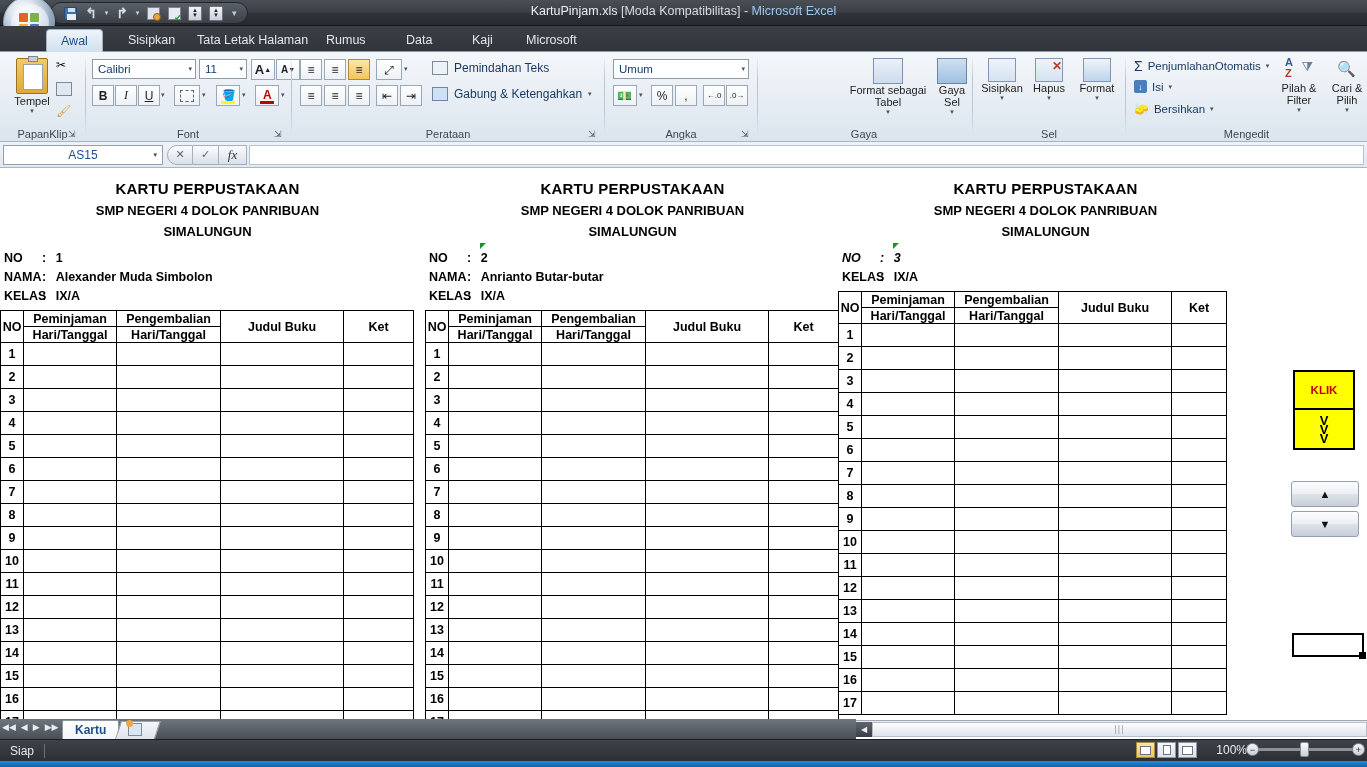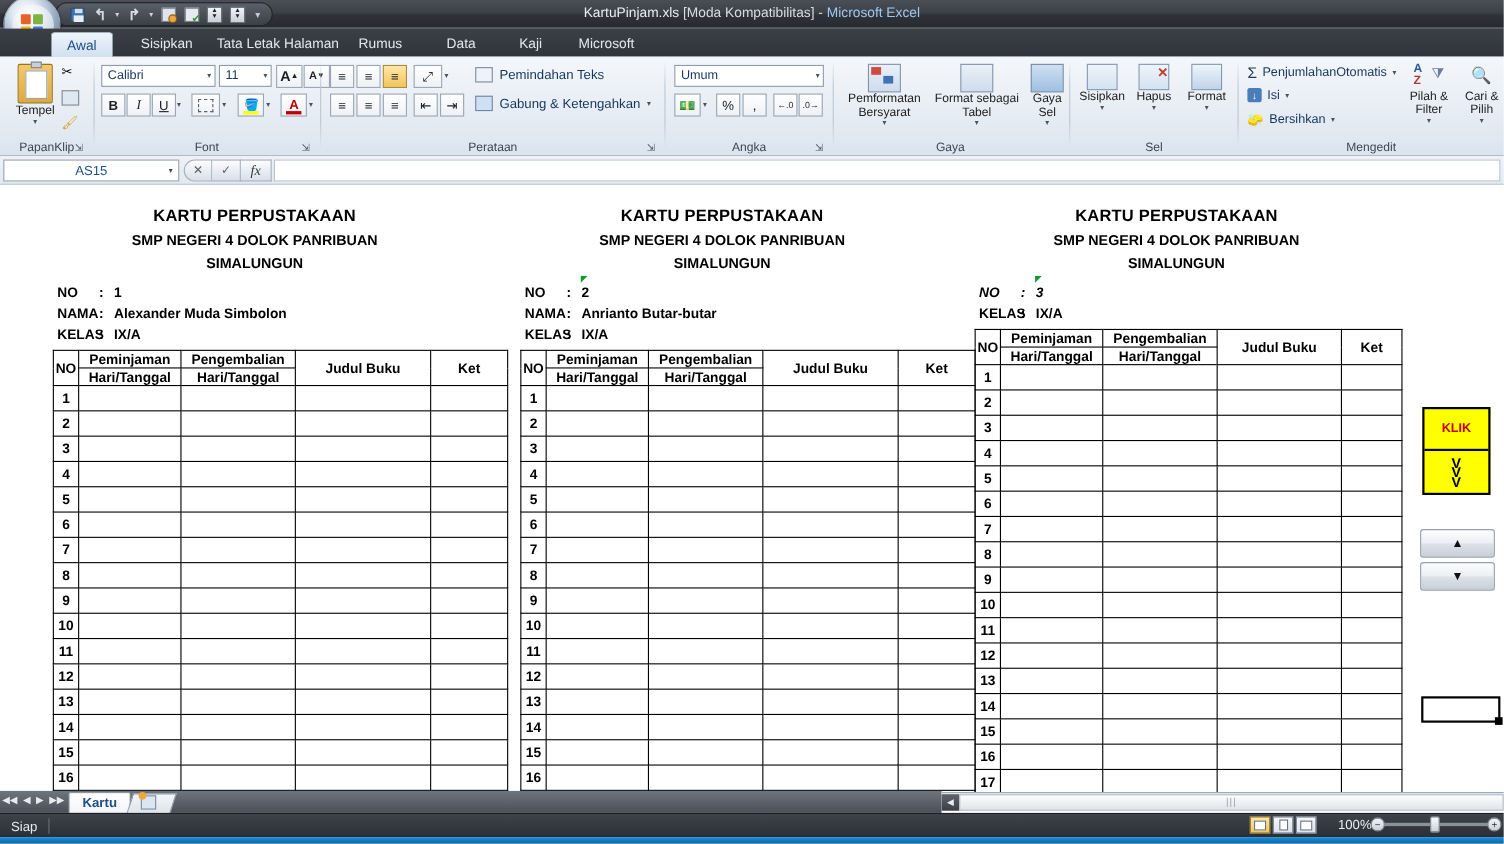--- a/index.html
+++ b/index.html
@@ -128,21 +128,21 @@
   #fxlabel{width:28px;height:20px;display:flex;align-items:center;justify-content:center;
      font-style:italic;font-family:"Liberation Serif",serif;font-size:13px;color:#2d3742;
      background:linear-gradient(180deg,#fbfcfe,#d9e0e9);border:1px solid #a5b0bd;border-left:none;}
   #finput{flex:1;height:20px;margin-left:2px;margin-right:3px;background:#fff;border:1px solid #b9c3cf;}
 
   
   #sheet{
     position:absolute;left:0;top:168px;width:1367px;height:552px;background:#ffffff;
     overflow:hidden;
   }
-  .card{position:absolute;top:12px;padding-left:48px;}
+  .card{position:absolute;top:4px;}
   .card-title{text-align:center;font-weight:bold;color:#000;}
   .t1{font-size:15px;letter-spacing:.2px;}
   .t2{font-size:13px;}
   .t3{font-size:13px;}
   .meta{font-size:12.5px;font-weight:bold;color:#000;white-space:nowrap;}
   .meta .lbl{display:inline-block;}
   .errtri{position:relative;display:inline-block;}
   .errtri:before{
     content:"";position:absolute;left:-1px;top:-8px;width:0;height:0;
     border-top:6px solid #0c9a28;border-right:6px solid transparent;
@@ -396,28 +396,20 @@
         <span>,</span>
       </div>
     <div class="ctl sm-btn" style="position:absolute;left:98px;top:33px;width:22px;font-size:8px;">←.0</div>
     <div class="ctl sm-btn" style="position:absolute;left:121px;top:33px;width:22px;font-size:8px;">.0→</div>
     <div class="rgroup-label">Angka</div>
     <div class="dlg" style="right:6px;">⇲</div>
   </div>
   <div class="rsep" style="left:757px;"></div>
 
   <div class="rgroup" style="left:758px;width:212px;">
-    <div class="bigbtn" style="position:absolute;left:6px;top:6px;width:80px;">
-      <div style="width:30px;height:26px;background:linear-gradient(180deg,#e9f0f8,#cfdcec);border:1px solid #7e93ad;position:relative;">
-        <span style="position:absolute;left:2px;top:2px;width:9px;height:7px;background:#d04b3a;"></span>
-        <span style="position:absolute;left:13px;top:10px;width:9px;height:7px;background:#3f73b5;"></span>
-      </div>
-      <span style="line-height:12px;text-align:center;">Pemformatan Bersyarat</span>
-      <span class="caret">▾</span>
-    </div>
     <div class="bigbtn" style="position:absolute;left:90px;top:6px;width:80px;">
       <div style="width:30px;height:26px;background:linear-gradient(180deg,#e9f0f8,#cfdcec);border:1px solid #7e93ad;"></div>
       <span style="line-height:12px;text-align:center;">Format sebagai Tabel</span>
       <span class="caret">▾</span>
     </div>
     <div class="bigbtn" style="position:absolute;left:172px;top:6px;width:44px;">
       <div style="width:30px;height:26px;background:linear-gradient(180deg,#cfe0f2,#9fc0e2);border:1px solid #6d86a6;"></div>
       <span style="line-height:12px;text-align:center;">Gaya Sel</span>
       <span class="caret">▾</span>
     </div>

